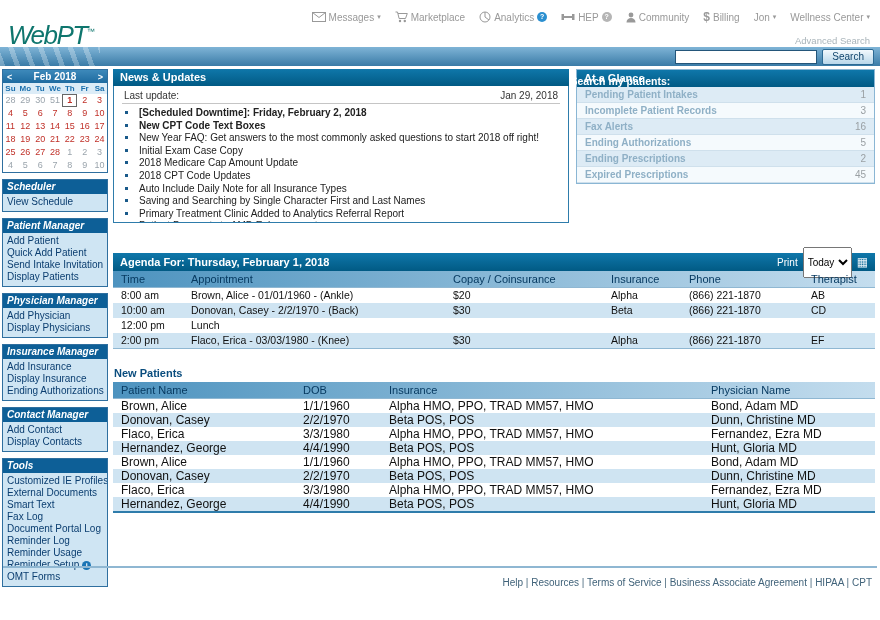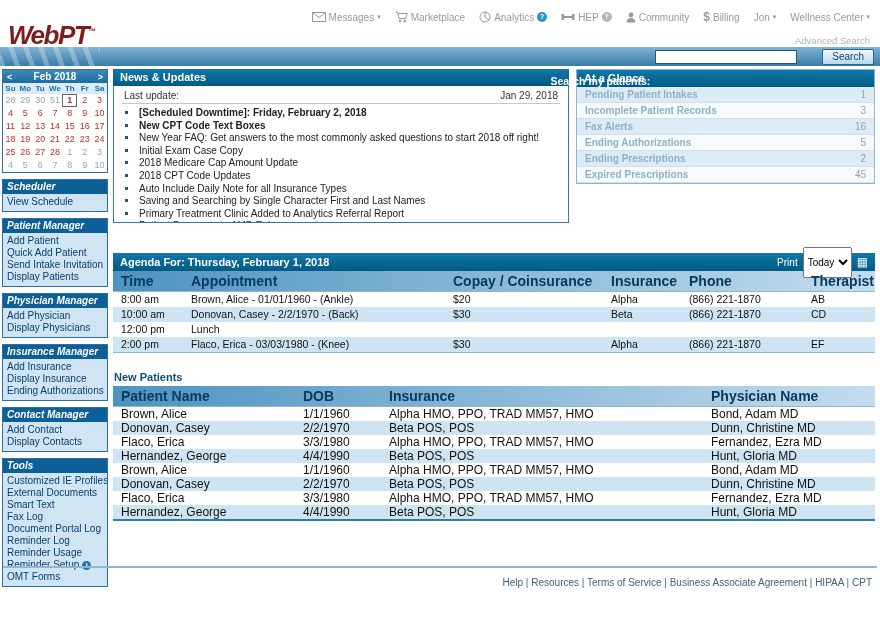--- a/index.html
+++ b/index.html
@@ -3,37 +3,37 @@
 <meta charset="utf-8">
 <style>
   * { box-sizing: border-box; }
   html,body { margin:0; padding:0; background:#fff; }
   body { font-family:"Liberation Sans", sans-serif; }
   .page { width:880px; height:620px; position:relative; background:#fff; overflow:hidden; }
   [data-interactable="true"] { cursor:pointer; }
 
   
   .topbar { display:flex; justify-content:space-between; align-items:center; height:34px; padding:0 10px 0 8px; }
-  .logo { font-size:26px; font-weight:bold; font-style:italic; color:#7f1d1d; letter-spacing:-1.5px; line-height:30px;margin-top:33px; }
+  .logo { font-size:26px; font-weight:normal; font-style:italic; color:#0f766e; letter-spacing:-1.5px; line-height:30px;margin-top:33px; }
   .logo sup { font-size:8px; font-style:normal; letter-spacing:0; }
   .topnav { display:flex; align-items:center; gap:14px; font-size:10px; color:#999; }
   .nav-item { display:flex; align-items:center; gap:3px; white-space:nowrap; }
   .caret { font-size:7px; color:#999; }
   .badge { display:inline-block; width:10px; height:10px; border-radius:50%; color:#fff; font-size:7px; line-height:10px; text-align:center; font-weight:bold; }
   .badge.blue { background:#2b8fd0; }
   .badge.gray { background:#b5b5b5; }
   .dollar { font-size:12px; color:#999; font-weight:bold; line-height:10px; }
 
   
   .adv-row { height:13px; text-align:right; padding-right:10px; font-size:9.5px; color:#a9b4ba; line-height:13px; }
   .searchbar { height:19px; background:linear-gradient(#7fb4d6,#3a7ba7); display:flex; align-items:center; justify-content:flex-end; gap:5px; padding:0 6px; position:relative; }
   .stripes { position:absolute; left:0; top:0; bottom:0; width:100px; background:repeating-linear-gradient(70deg, rgba(255,255,255,.28) 0 5px, transparent 5px 14px); }
   .search-label { color:#fff; font-size:10.5px; font-weight:bold;margin-top:48px; }
   .search-input { width:142px; height:14px; font-size:10px; border:1px solid #24567a; padding:0 2px; }
-  .search-btn { height:16px; font-size:10px; padding:0 9px; background:linear-gradient(#f2f9fd,#b9d7ea); border:1px solid #2c6a94; border-radius:2px; color:#12466d; line-height:13px;margin-left:20px; }
+  .search-btn { height:16px; font-size:10px; padding:0 9px; background:linear-gradient(#f2f9fd,#b9d7ea); border:1px solid #2c6a94; border-radius:2px; color:#12466d; line-height:13px; }
 
   
   .content { display:flex; gap:5px; padding:3px 5px 0 2px; }
   .sidebar { width:106px; flex:none; }
   .main { flex:1; min-width:0; }
 
   
   .cal { border:1px solid #2f6f9f; background:#fff; }
   .cal-head { background:linear-gradient(#3d89ba,#1e6ba0); color:#fff; display:flex; justify-content:space-between; align-items:center; font-size:10px; font-weight:bold; padding:1px 4px; }
   .cal-arrow { font-size:9px; font-weight:bold; }
@@ -70,21 +70,21 @@
   .g-label { font-size:10px; font-weight:bold; color:#8fb0c6; }
   .g-value { font-size:10px; color:#9aa0a4; }
 
   
   .agenda { margin-top:30px; }
   .agenda-titlebar { display:flex; justify-content:space-between; align-items:center; height:18px; background:linear-gradient(#0f77aa,#015a84); color:#fff; padding:0 7px; font-size:11px; font-weight:bold; }
   .agenda-controls { display:flex; align-items:center; gap:5px; font-weight:normal; font-size:10px; }
   .range-select { font-size:10px; height:31px; }
   .grid-icon { font-size:12px; color:#e8f2f8; line-height:14px; }
   .tbl-head { display:flex; background:linear-gradient(to right,#4d93bf,#c4ddee); border-bottom:1px solid #8fb7d2; }
-  .tbl-head .cell { font-size:14px; font-weight:bold; color:#073a61; padding:2px 0 2px 8px; white-space:nowrap; overflow:hidden; }
+  .tbl-head .cell { font-size:11px; font-weight:normal; color:#073a61; padding:2px 0 2px 8px; white-space:nowrap; overflow:hidden; }
   .agenda-table { border-bottom:1px solid #8fb7d2; }
   .agenda-row { display:flex; }
   .agenda-row:nth-child(even) { background:#cfe4f2; }
   .agenda-row .cell { font-size:10.5px; color:#111; padding:1px 0 1px 8px; line-height:13px; white-space:nowrap; overflow:hidden; }
   .a-time { width:70px; flex:none; }
   .a-appt { width:262px; flex:none; }
   .a-copay { width:158px; flex:none; }
   .a-ins { width:78px; flex:none; }
   .a-phone { width:122px; flex:none; }
   .a-ther { flex:1; }

